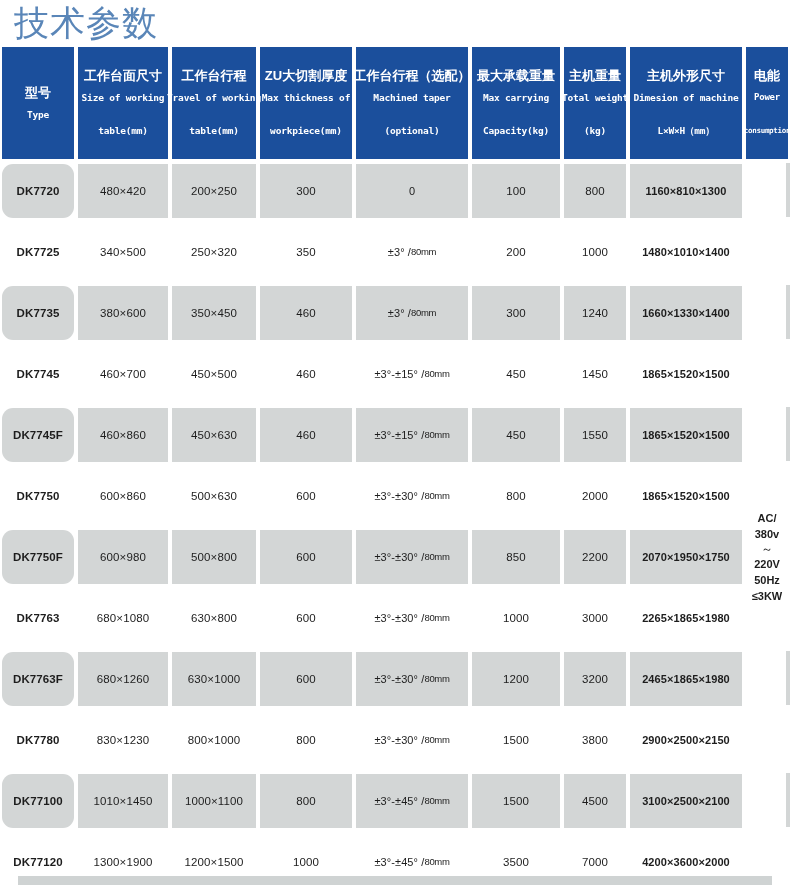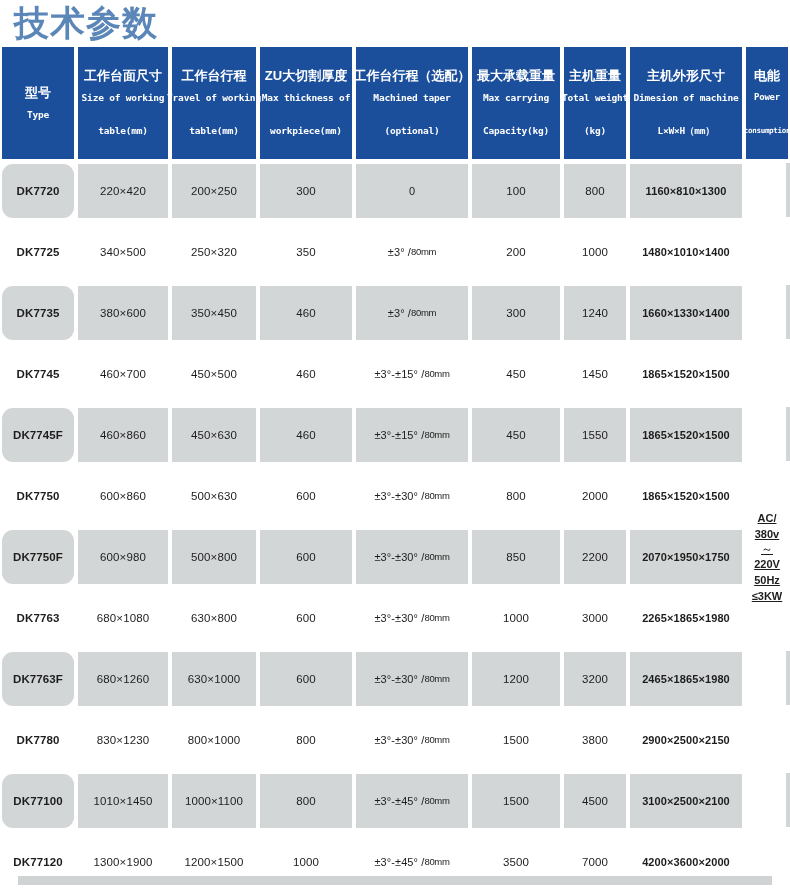--- a/index.html
+++ b/index.html
@@ -20,21 +20,21 @@
     height: 894px;
     background: #ffffff;
   }
 
   
   .title {
     position: absolute;
     left: 14px;
     top: 1px;
     font-size: 35px;
-    font-weight: bold;
+    font-weight: normal;
     letter-spacing: 1px;
     color: #5a86b8;
     line-height: 44px;
     white-space: nowrap;
   }
 
   
   .spec-table {
     position: absolute;
     left: 0px;
@@ -129,21 +129,20 @@
     top: 3px;
     width: 4px;
     height: 54px;
     background: #d3d6d6;
   }
 
   td.power-merged {
     position: relative;
     background: #ffffff;
     vertical-align: middle;
-    text-decoration: underline;
   }
   .power-text {
     font-size: 11px;
     line-height: 16px;
     color: #1d1d1d;
     text-align: center;
     font-weight: bold;
     letter-spacing: 0px;
     white-space: nowrap;
   }
@@ -245,21 +244,21 @@
         </th>
       </tr>
     </thead>
 
     <tbody id="table-body">
         <tr class="shaded">
           <td class="model">
             <div class="cellbox">DK7720</div>
           </td>
           <td class="size">
-            <div class="cellbox">220×420</div>
+            <div class="cellbox">480×420</div>
           </td>
           <td class="travel">
             <div class="cellbox">200×250</div>
           </td>
           <td class="thickness">
             <div class="cellbox">300</div>
           </td>
           <td class="taper">
             <div class="cellbox">0</div>
           </td>

